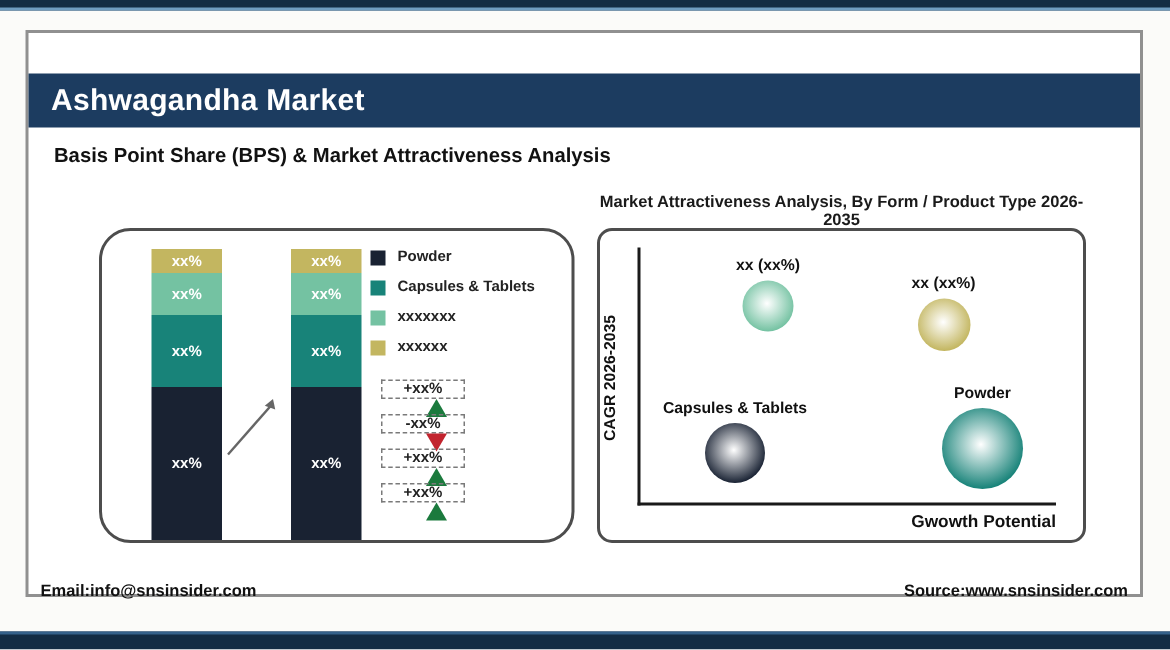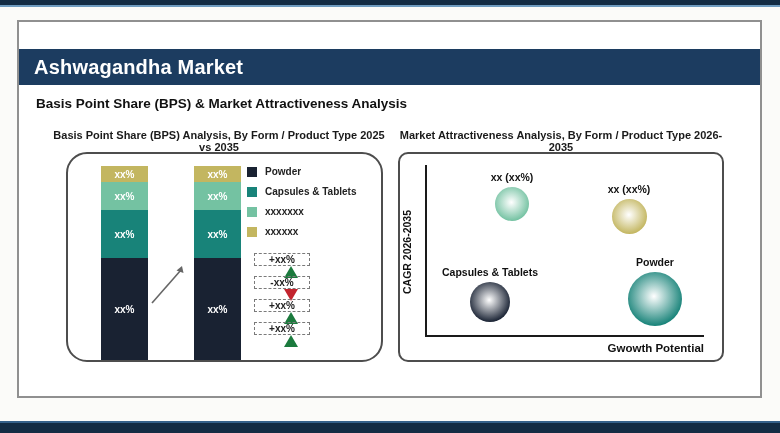--- a/index.html
+++ b/index.html
@@ -114,21 +114,20 @@
 <div class="band-top"></div>
 
 <div class="card">
 
   <div class="header-bar">
     <h1>Ashwagandha Market</h1>
   </div>
 
   <div class="subtitle">Basis Point Share (BPS) &amp; Market Attractiveness Analysis</div>
 
-  <div class="chart-title left">Basis Point Share (BPS) Analysis, By Form / Product Type 2025 vs 2035</div>
   <div class="chart-title right">Market Attractiveness Analysis, By Form / Product Type 2026-2035</div>
 
   <div class="panel left">
     <div id="bps-bars">
         <div class="bar bar-0">
           <div class="seg" style="height: 16px; background: rgb(195, 182, 96);">xx%</div>
           <div class="seg" style="height: 28px; background: rgb(116, 194, 162);">xx%</div>
           <div class="seg" style="height: 48px; background: rgb(24, 131, 121);">xx%</div>
           <div class="seg" style="height: 102px; background: rgb(25, 34, 50);">xx%</div>
         </div>
@@ -192,16 +191,20 @@
         <div class="bubble" style="width: 35px; height: 35px; left: 211.5px; top: 44.5px; background: radial-gradient(circle at 48% 45%, rgb(255, 255, 255) 0%, rgb(195, 182, 96) 72%);"></div>
         <div class="bubble-label" style="left: 229px; top: 28.5px;">xx (xx%)</div>
         <div class="bubble" style="width: 40px; height: 40px; left: 70px; top: 128px; background: radial-gradient(circle at 48% 45%, rgb(255, 255, 255) 0%, rgb(27, 36, 53) 72%);"></div>
         <div class="bubble-label" style="left: 90px; top: 112px;">Capsules &amp; Tablets</div>
         <div class="bubble" style="width: 54px; height: 54px; left: 228px; top: 118px; background: radial-gradient(circle at 48% 45%, rgb(255, 255, 255) 0%, rgb(24, 131, 121) 72%);"></div>
         <div class="bubble-label" style="left: 255px; top: 102px;">Powder</div>
       </div>
     <div class="xlabel">Gwowth Potential</div>
   </div>
 
+  <div class="footer">
+    <span>Email:info@snsinsider.com</span>
+    <span>Source:www.snsinsider.com</span>
+  </div>
 
 </div>
 
 <div class="band-bottom"></div>
 
 </body></html>

